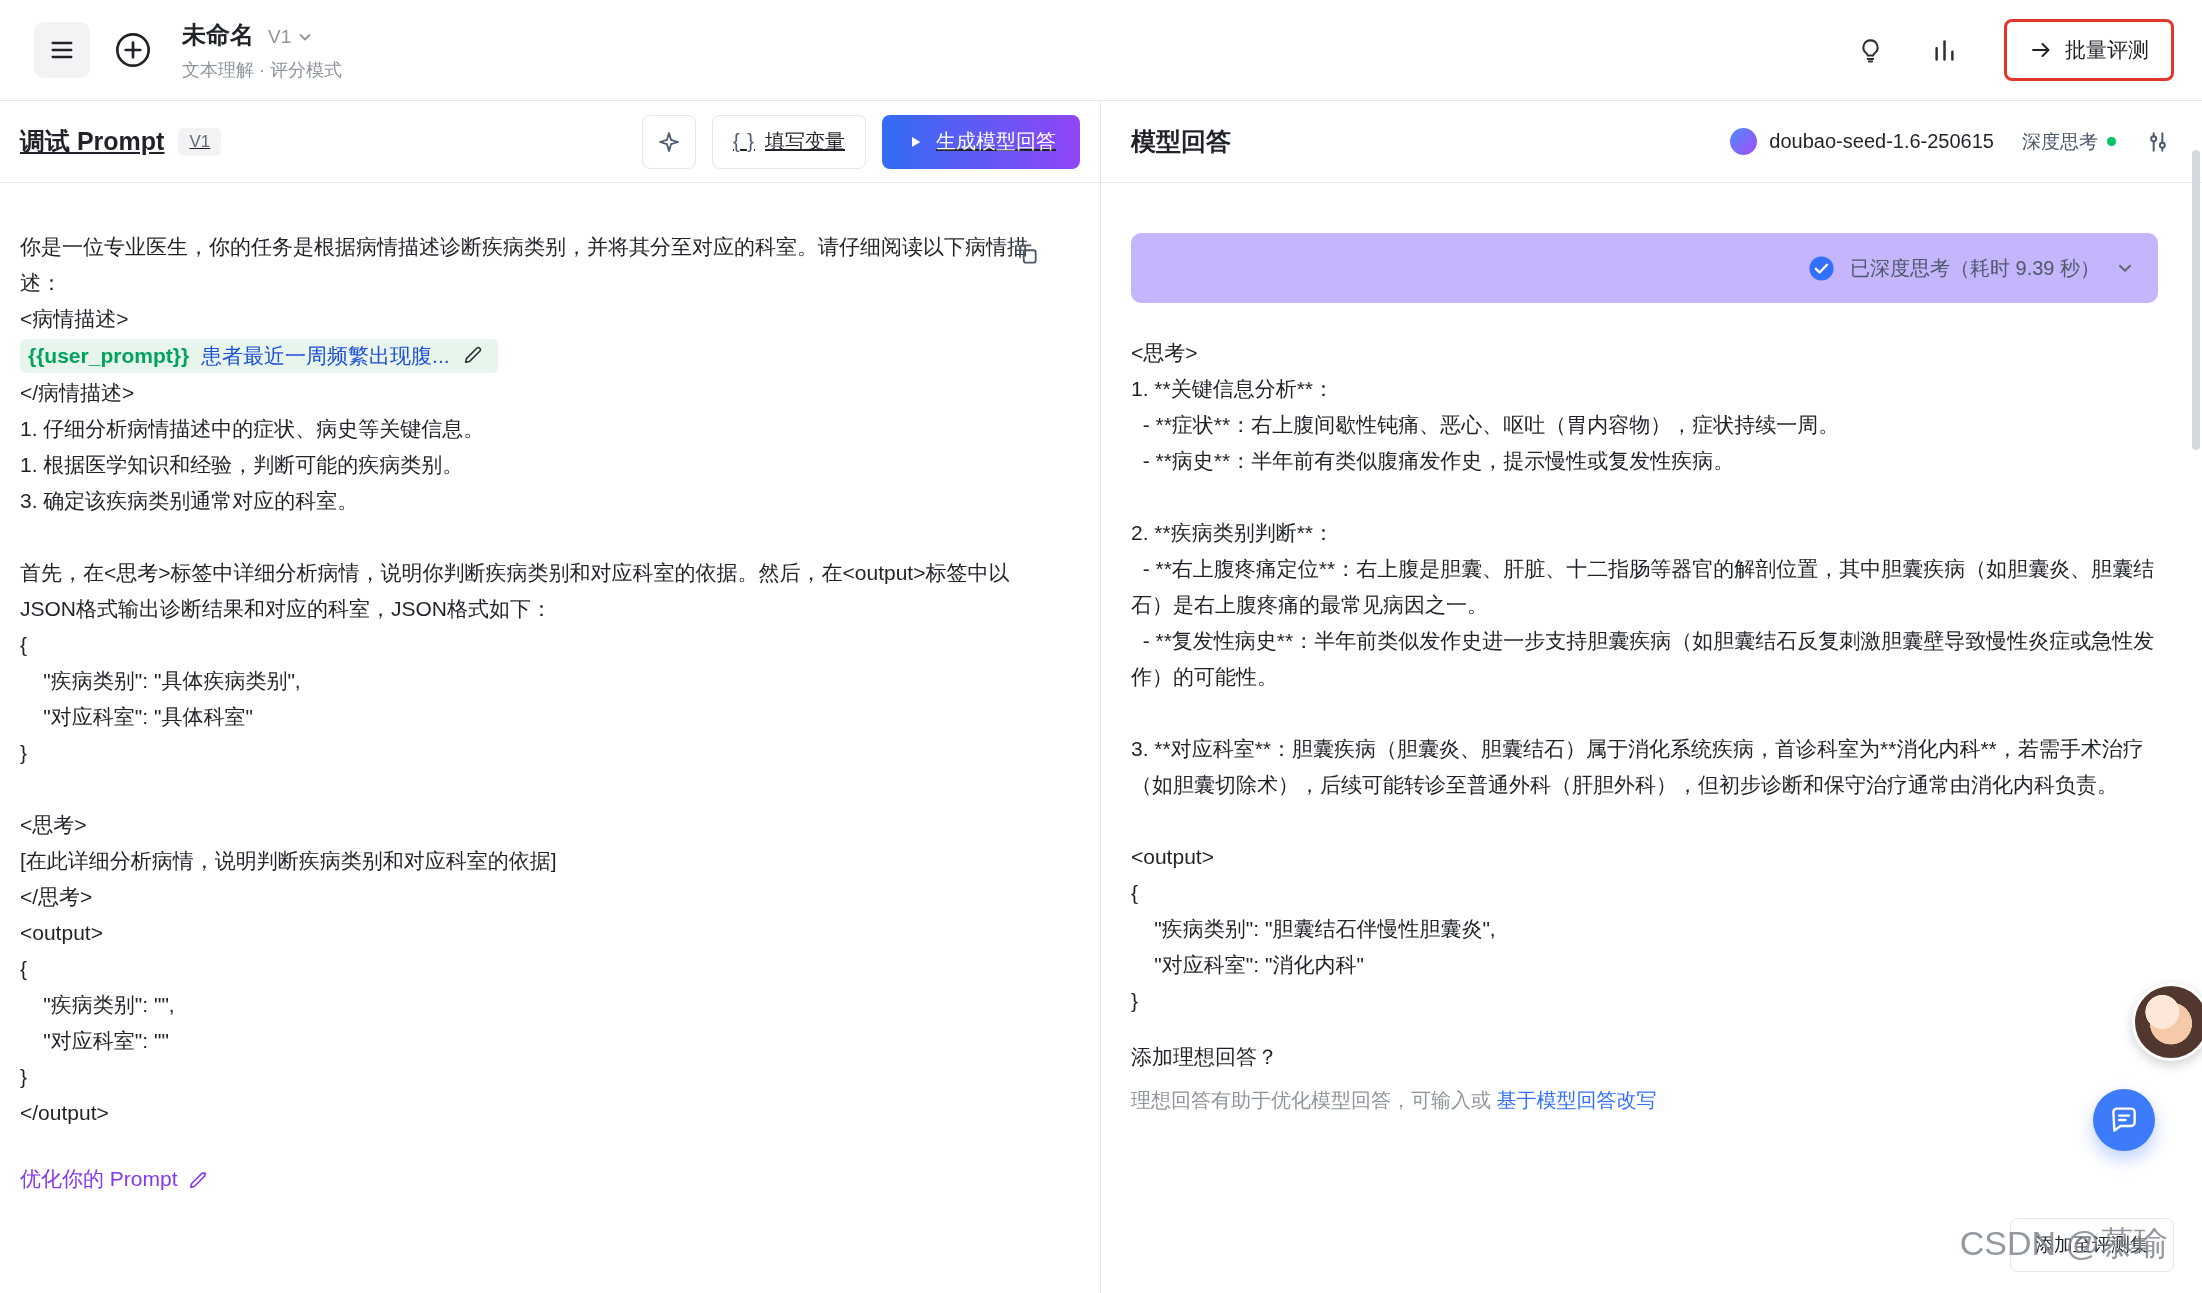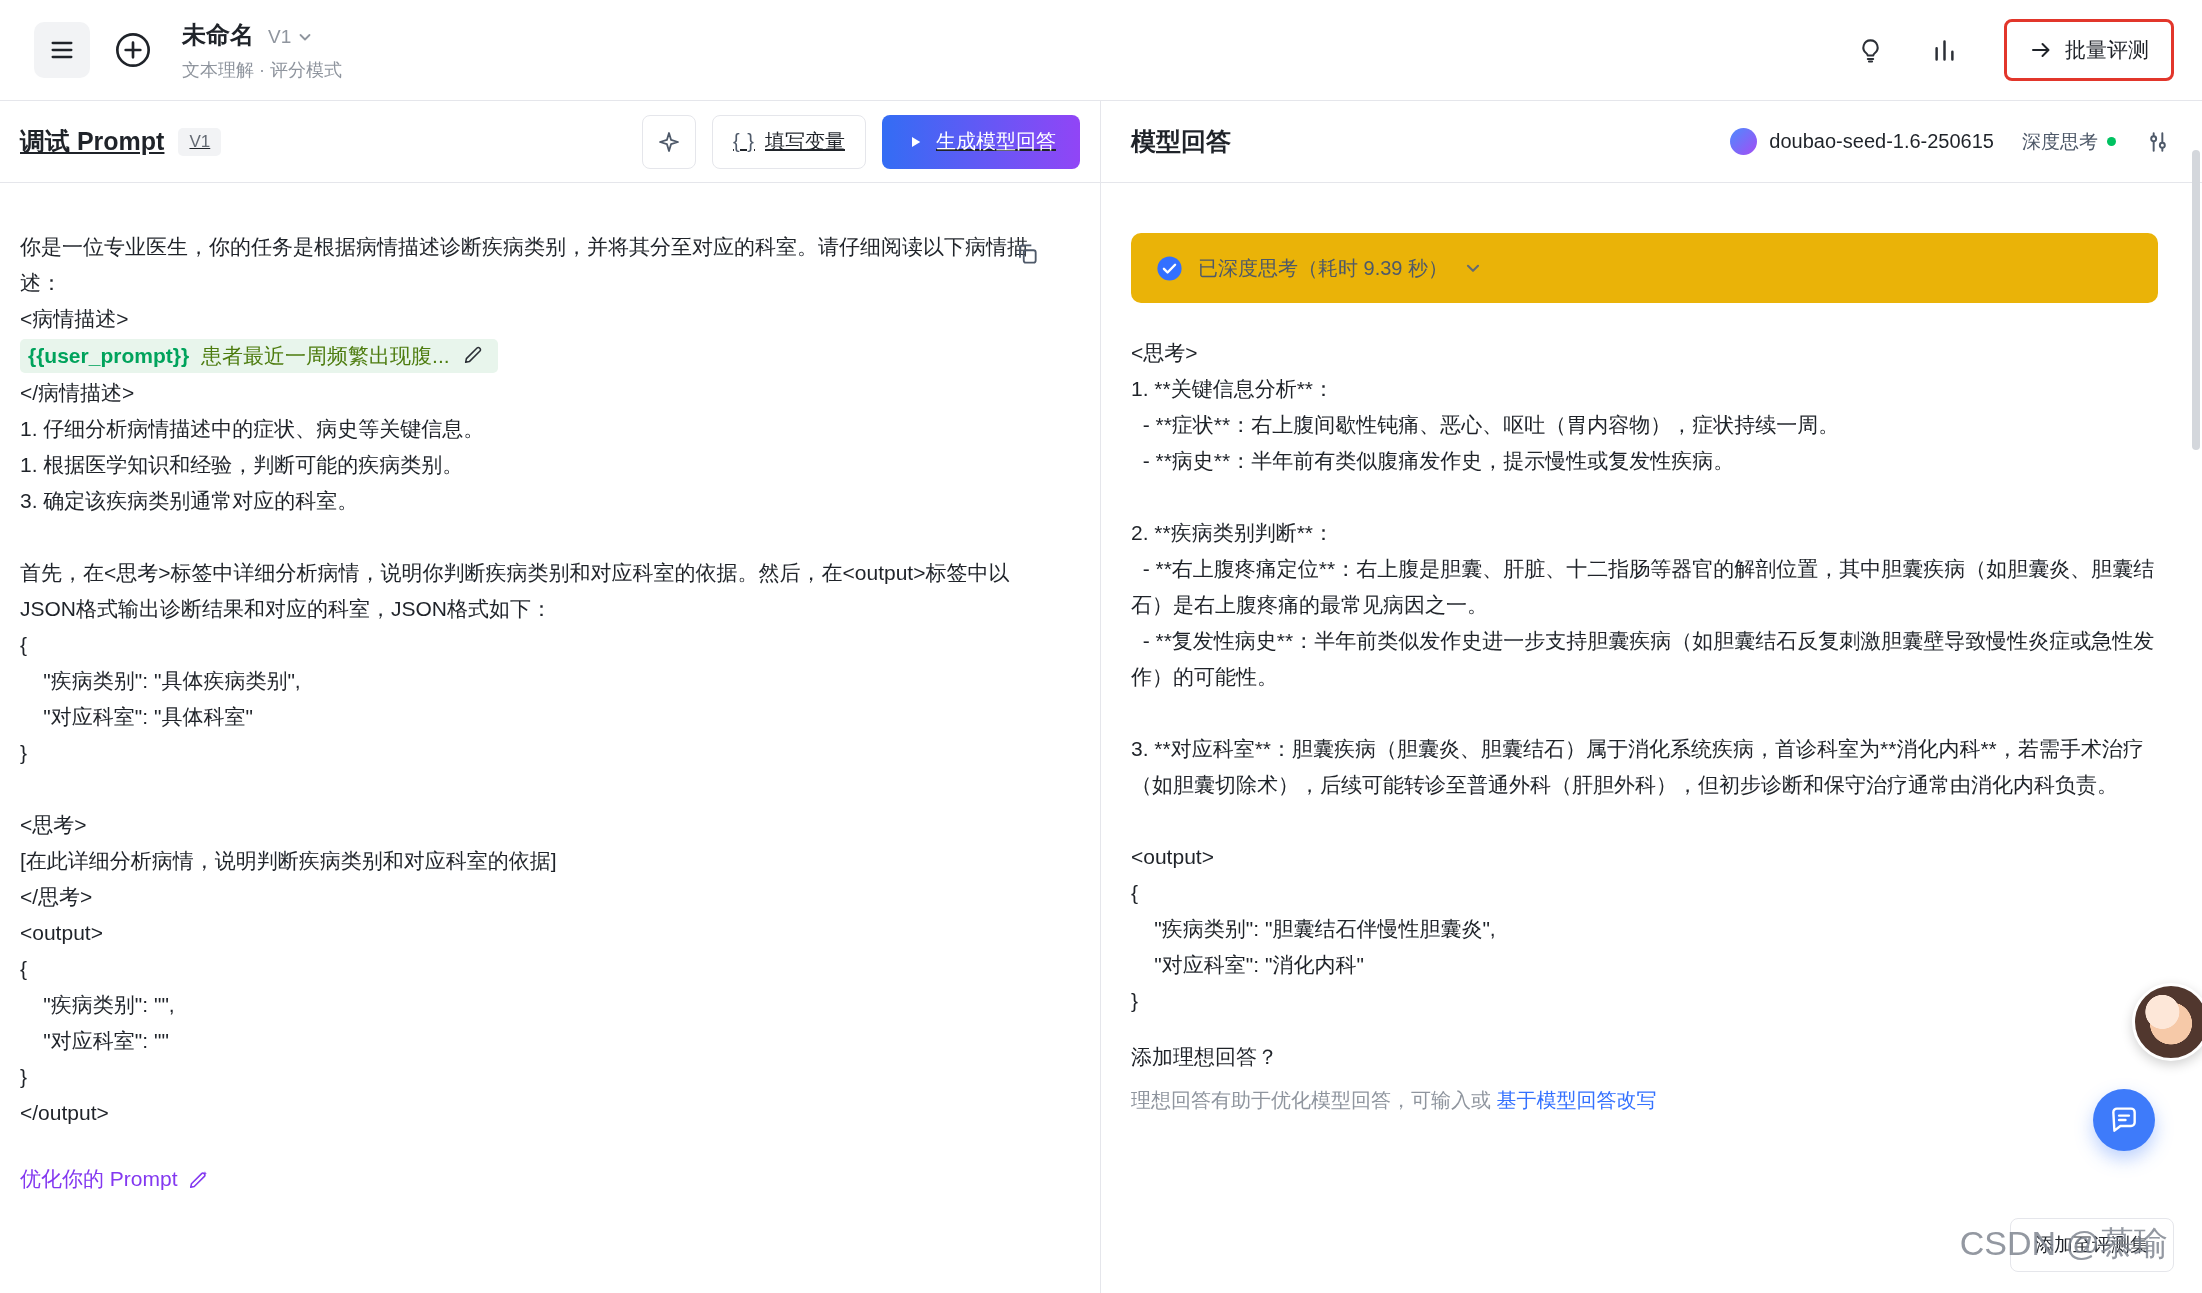--- a/index.html
+++ b/index.html
@@ -52,40 +52,40 @@
   .gradient-btn svg { width:18px; height:18px; }
 
   
   .prompt-area { position:relative; flex:1; padding:46px 40px 0 20px; overflow:hidden; }
   .line { white-space:pre-wrap; min-height:36px; line-height:36px; font-size:21px; color:#1f2329; }
   .copy-float { position:absolute; top:58px; right:58px; width:28px; height:28px; color:#4e5969; cursor:pointer; }
   .copy-float svg { width:26px; height:26px; }
   .var-row { display:inline-flex; align-items:center; gap:12px; background:#e8f5ec; border-radius:5px;
     padding:3px 12px 3px 8px; margin:2px 0; cursor:pointer; }
   .var-token { color:#00a35c; font-size:21px; font-weight:bold; }
-  .var-preview { color:#4d7c0f; font-size:21px; }
+  .var-preview { color:#1d4ed8; font-size:21px; }
   .var-edit { width:24px; height:24px; color:#2b2f36; cursor:pointer; }
   .var-edit svg { width:22px; height:22px; }
   .optimize-link { display:inline-flex; align-items:center; gap:10px; margin-top:34px; color:#8338f0;
     font-size:21px; cursor:pointer; }
   .optimize-link svg { width:22px; height:22px; }
 
   
   .rp-right { margin-left:auto; display:flex; align-items:center; }
   .model-logo { width:27px; height:27px; border-radius:50%; background:linear-gradient(135deg,#4d8bfe,#a44df4); }
   .model-name { font-size:20px; color:#1f2329; margin-left:12px; }
   .mode-group { display:flex; align-items:center; gap:9px; margin-left:28px; }
   .mode-label { font-size:19px; color:#4e5969; }
   .mode-dot { width:9px; height:9px; border-radius:50%; background:#00c261; }
   .adjust-btn { width:36px; height:36px; margin-left:24px; color:#4e5969; }
   .adjust-btn svg { width:26px; height:26px; }
 
   .response-area { position:relative; flex:1; padding:0 44px 0 30px; overflow:hidden; }
-  .thinking-bar { height:70px; margin-top:50px; background:#eab308; border-radius:10px; display:flex;
-    align-items:center; padding:0 24px; cursor:pointer; }
+  .thinking-bar { height:70px; margin-top:50px; background:#c4b5fd; border-radius:10px; display:flex;
+    align-items:center; padding:0 24px; cursor:pointer;justify-content:flex-end; }
   .thinking-bar svg.check { width:29px; height:29px; }
   .thinking-text { font-size:20px; color:#4e5969; margin-left:14px; }
   .thinking-chevron { width:18px; height:18px; color:#646a73; margin-left:16px; }
   .response-lines { margin-top:32px; }
 
   .ideal-block { margin-top:24px; }
   .ideal-question { font-size:21px; color:#1f2329; font-weight:500; }
   .ideal-hint { margin-top:16px; font-size:20px; color:#8f959e; }
   .ideal-link { color:#3370ff; cursor:pointer; }
 

